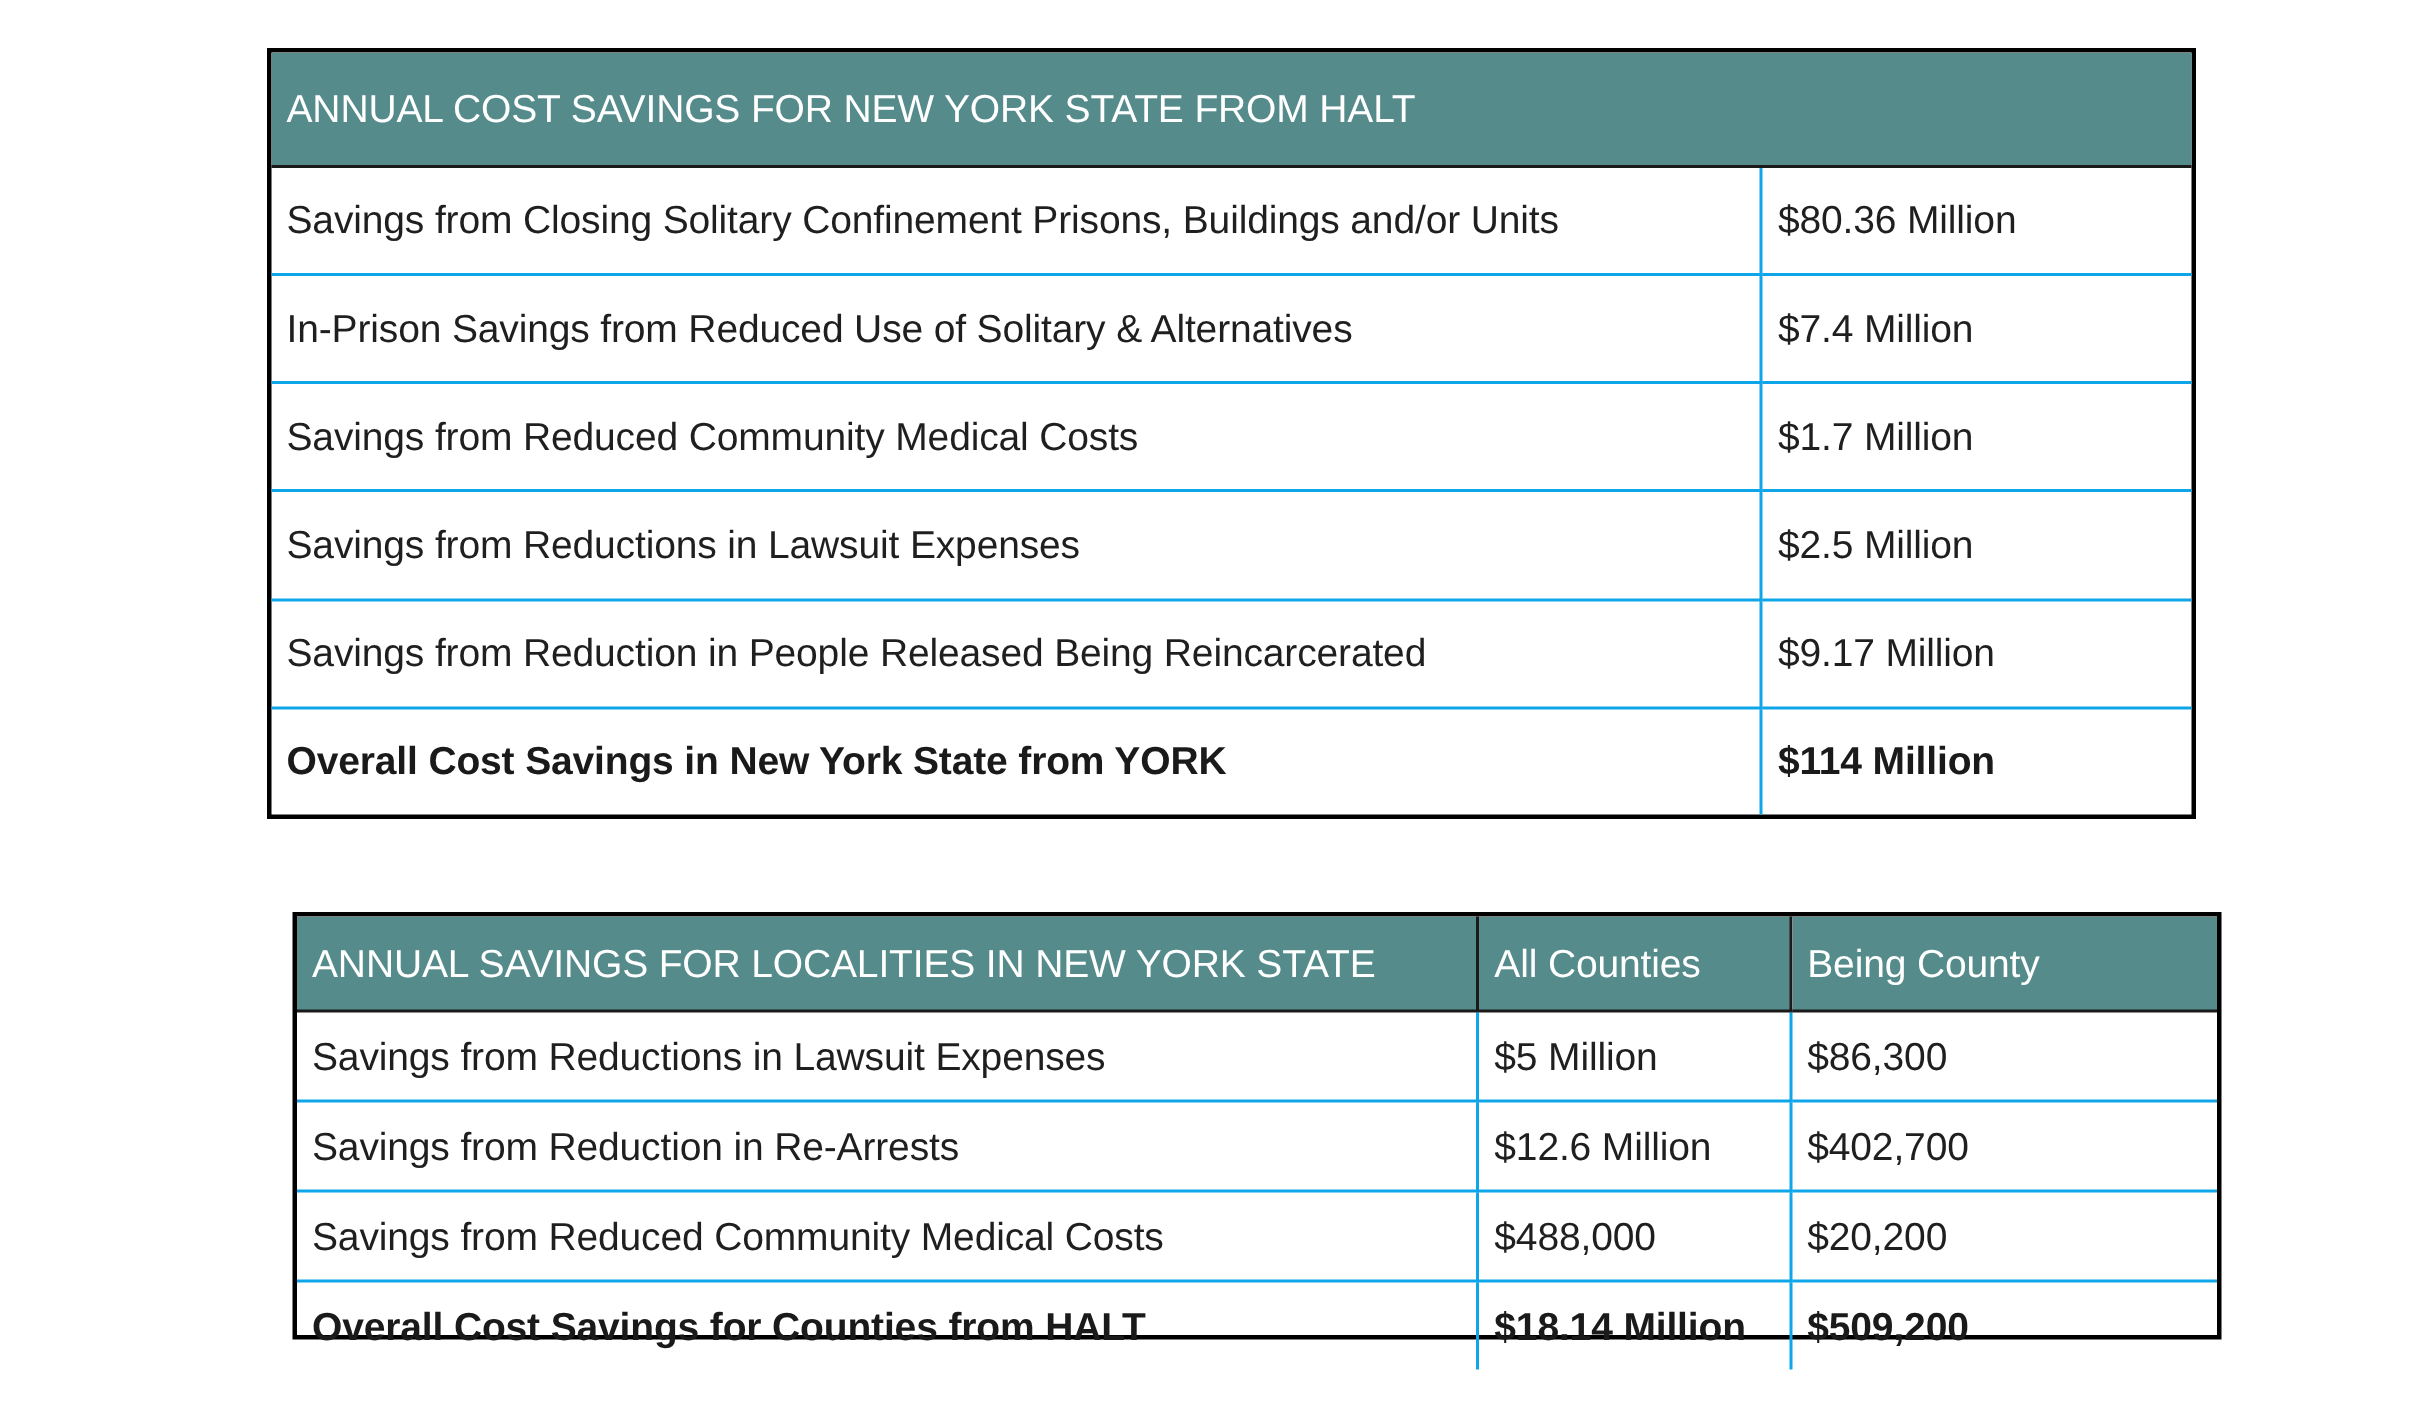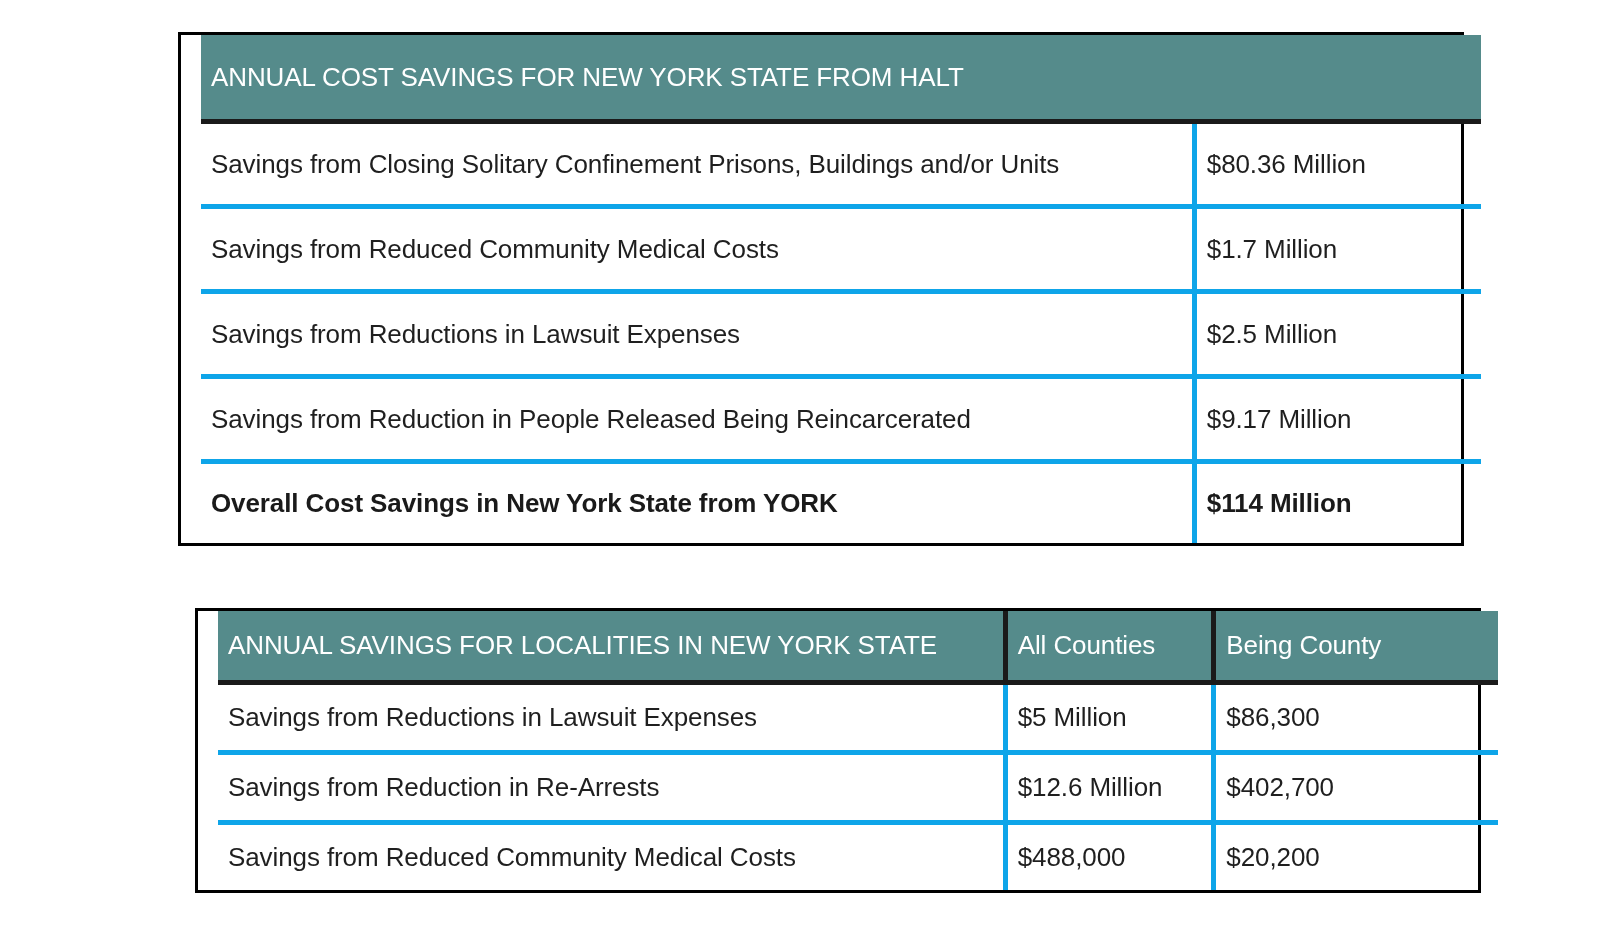--- a/index.html
+++ b/index.html
@@ -41,25 +41,24 @@
     top: 608px;
     width: 1286px;
     height: 285px;
   }
 
   table {
     border-collapse: collapse;
     width: 100%;
     height: 100%;
     table-layout: fixed;
-    margin-left: 20px;
   }
 
   td, th {
-    border: 5px solid #0ea5e9;
+    border: 2px solid #0ea5e9;
     padding: 0 10px;
     text-align: left;
     vertical-align: middle;
     font-weight: normal;
     font-size: 26px;
     letter-spacing: -0.1px;
     white-space: nowrap;
     overflow: hidden;
   }
 
@@ -111,20 +110,24 @@
       </colgroup>
       <tbody>
         <tr class="header-row">
           <th colspan="2">ANNUAL COST SAVINGS FOR NEW YORK STATE FROM HALT</th>
         </tr>
         <tr class="body-row">
           <td>Savings from Closing Solitary Confinement Prisons, Buildings and/or Units</td>
           <td class="cell-value">$80.36 Million</td>
         </tr>
         <tr class="body-row">
+          <td>In-Prison Savings from Reduced Use of Solitary &amp; Alternatives</td>
+          <td class="cell-value">$7.4 Million</td>
+        </tr>
+        <tr class="body-row">
           <td>Savings from Reduced Community Medical Costs</td>
           <td class="cell-value">$1.7 Million</td>
         </tr>
         <tr class="body-row">
           <td>Savings from Reductions in Lawsuit Expenses</td>
           <td class="cell-value">$2.5 Million</td>
         </tr>
         <tr class="body-row">
           <td>Savings from Reduction in People Released Being Reincarcerated</td>
           <td class="cell-value">$9.17 Million</td>
@@ -158,17 +161,22 @@
         <tr class="body-row">
           <td>Savings from Reduction in Re-Arrests</td>
           <td class="cell-value">$12.6 Million</td>
           <td class="cell-value">$402,700</td>
         </tr>
         <tr class="body-row">
           <td>Savings from Reduced Community Medical Costs</td>
           <td class="cell-value">$488,000</td>
           <td class="cell-value">$20,200</td>
         </tr>
+        <tr class="total-row">
+          <td>Overall Cost Savings for Counties from HALT</td>
+          <td class="cell-value">$18.14 Million</td>
+          <td class="cell-value">$509,200</td>
+        </tr>
       </tbody>
     </table>
   </div>
 
 </div>
 
 </body></html>

